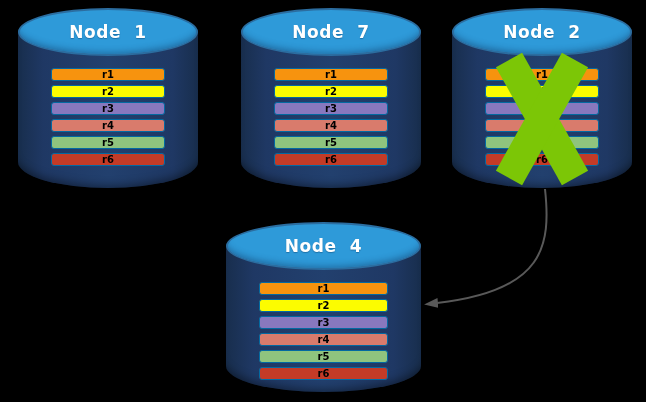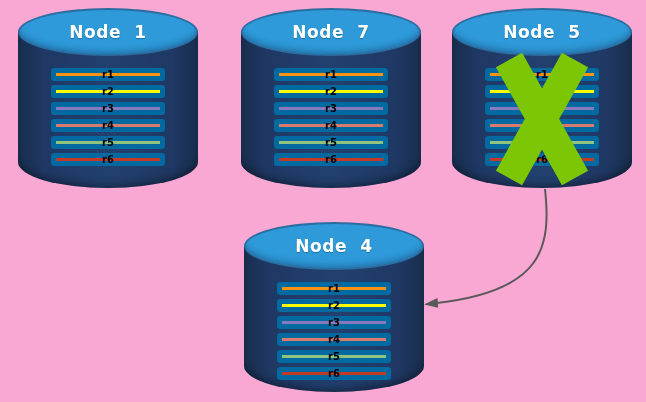--- a/index.html
+++ b/index.html
@@ -5,33 +5,33 @@
   html, body {
     margin: 0;
     padding: 0;
     background: #FFFFFF;
     font-family: "DejaVu Sans", "Liberation Sans", sans-serif;
   }
   .canvas {
     position: relative;
     width: 646px;
     height: 402px;
-    background: #f9a8d4;
+    background: #000000;
     overflow: hidden;
   }
   
   .node {
     position: absolute;
     width: 180px;
     height: 180px;
   }
   #node1 { left: 18px;  top: 8px;  }
   #node2 { left: 241px; top: 8px;  }
   #node3 { left: 452px; top: 8px;  }
-  #node4 { left: 244px; top: 222px; height: 170px; }
+  #node4 { left: 226px; top: 222px; height: 170px; padding-left: 15px; }
 
   .cyl-body {
     position: absolute;
     left: 0; right: 0;
     top: 24px; bottom: 0;
     background: linear-gradient(90deg, #182E4D 0%, #1F3864 14%, #22406E 50%, #1F3864 86%, #182E4D 100%);
     border-radius: 0 0 50% 50% / 0 0 26px 26px;
     box-shadow: inset 0 -8px 10px -6px rgba(0,0,0,0.45);
     z-index: 1;
   }
@@ -63,21 +63,21 @@
     left: 33px; right: 33px;
     top: 60px;
     z-index: 3;
     display: flex;
     flex-direction: column;
     gap: 4px;
   }
   .row {
     height: 13px;
     box-sizing: border-box;
-    border: 5px solid #0369a1;
+    border: 1px solid #0369a1;
     border-radius: 3px;
     display: flex;
     align-items: center;
     justify-content: center;
   }
   .row span {
     color: #000000;
     font-size: 10px;
     font-weight: bold;
     line-height: 1;
@@ -155,21 +155,21 @@
         </div>
       <div class="row" style="background-color: rgb(195, 59, 39);">
           <span>r6</span>
         </div>
     </div>
   </div>
 
   <div class="node" id="node3">
     <div class="cyl-body"></div>
     <div class="cyl-top">
-      <span class="node-label">Node 5</span>
+      <span class="node-label">Node 2</span>
     </div>
     <div class="rows">
       <div class="row" style="background-color: rgb(247, 147, 14);">
           <span>r1</span>
         </div>
       <div class="row" style="background-color: rgb(252, 252, 0);">
           <span>r2</span>
         </div>
       <div class="row" style="background-color: rgb(136, 120, 190);">
           <span>r3</span>

